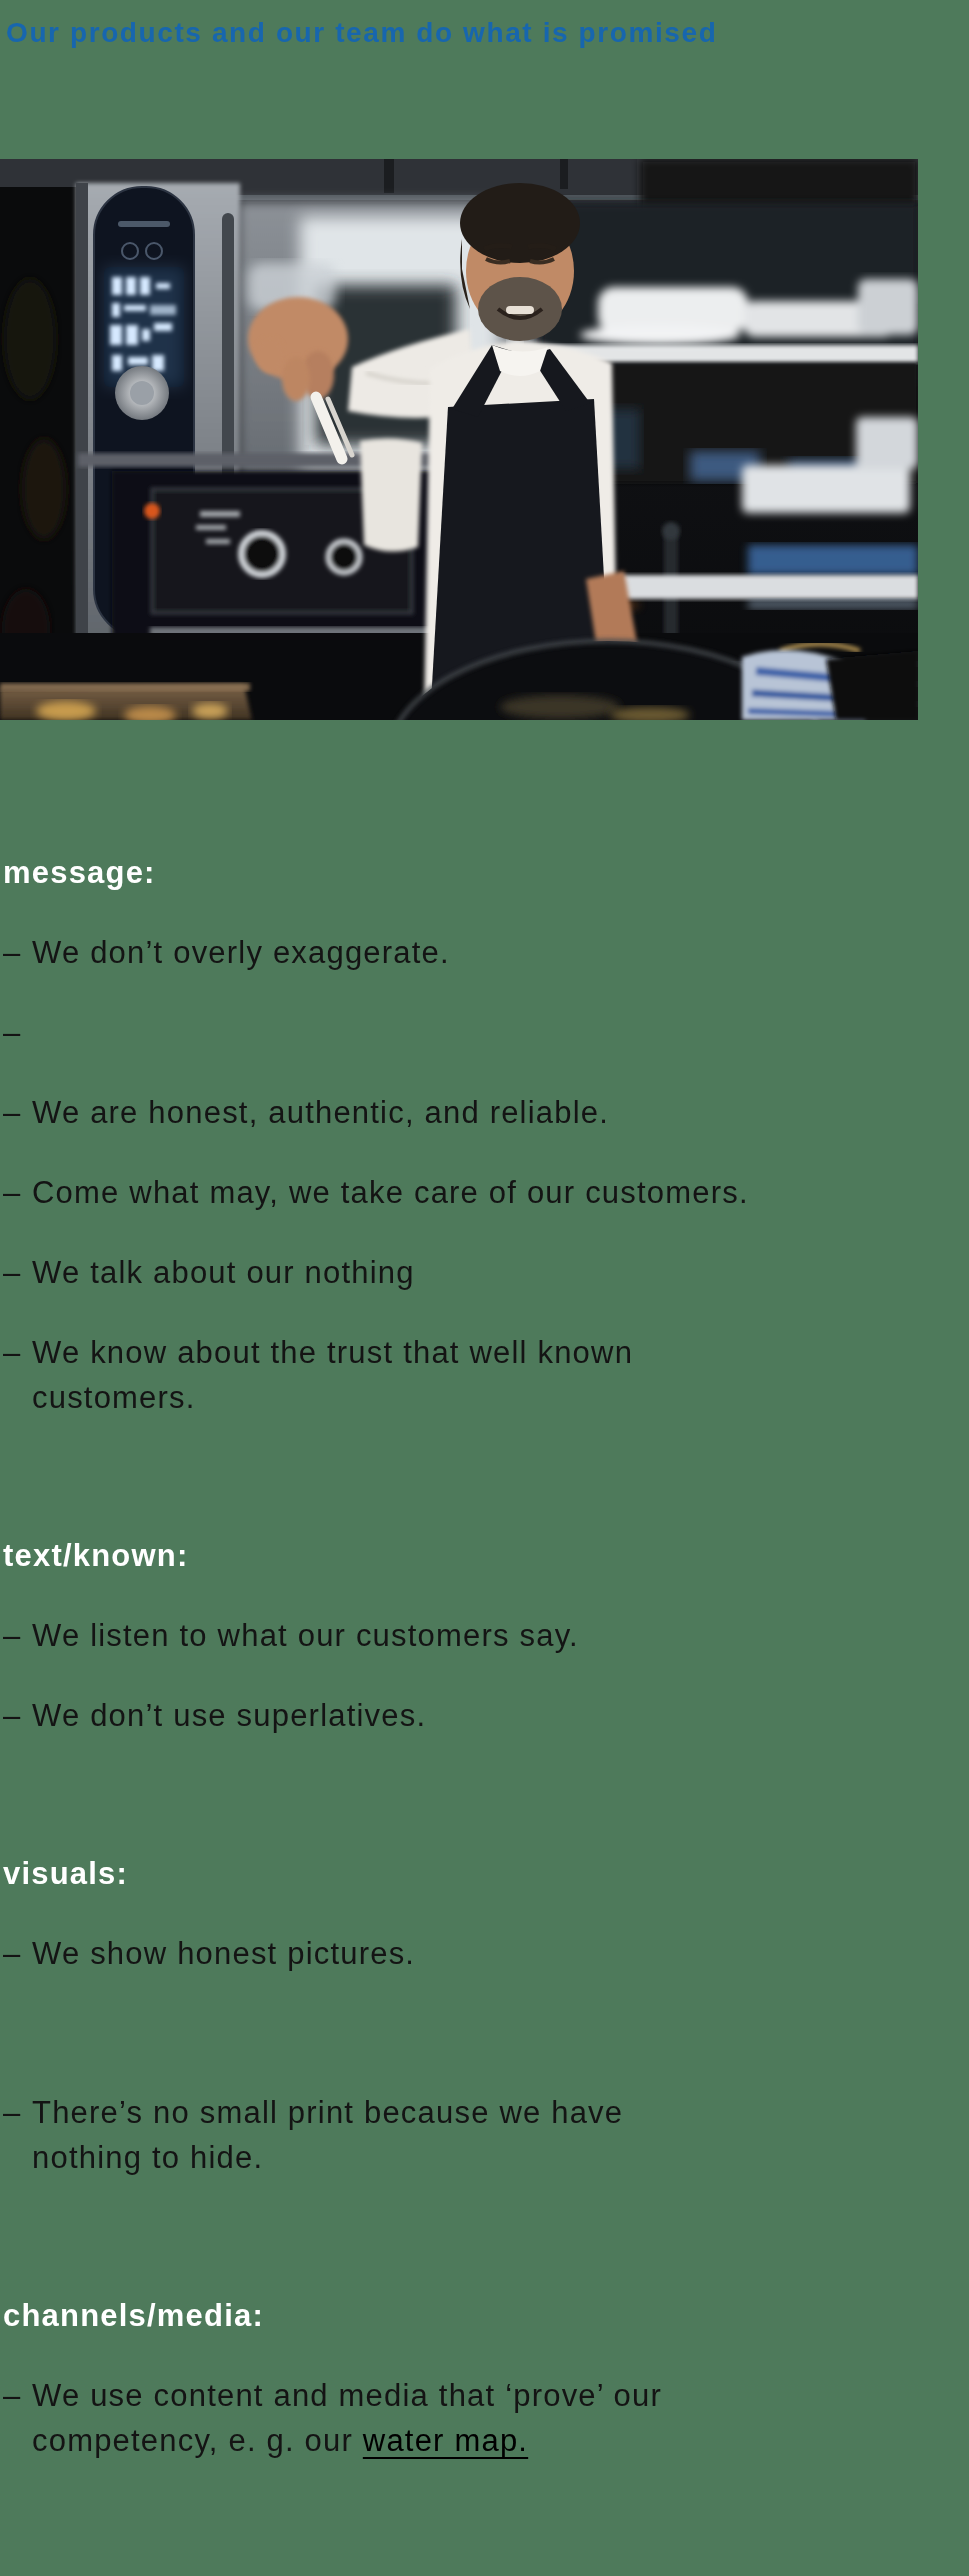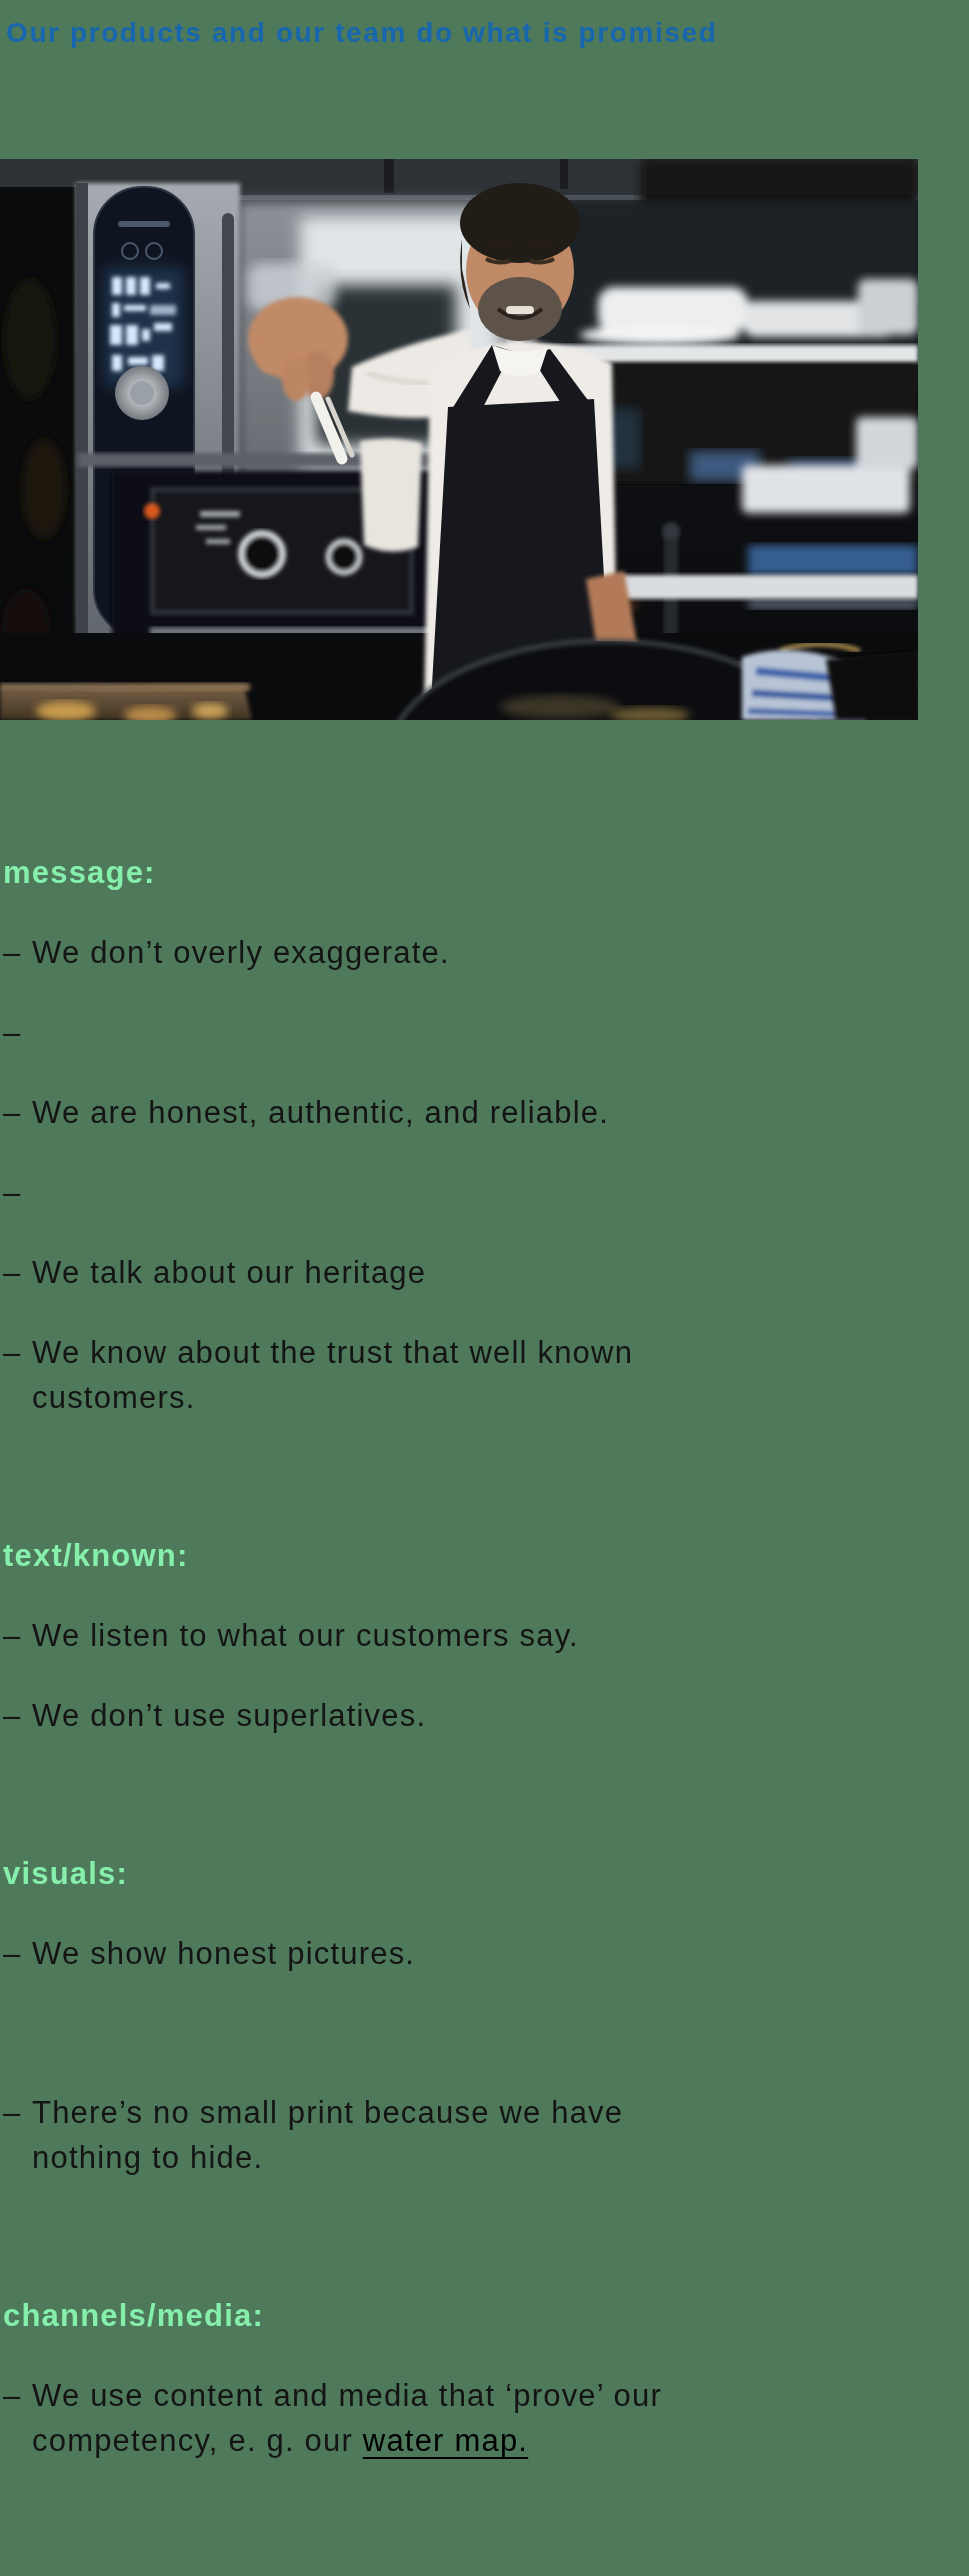--- a/index.html
+++ b/index.html
@@ -17,21 +17,21 @@
   }
 
   .photo { margin-top:107px; width:918px; height:561px; overflow:hidden; }
   .photo svg { display:block; }
 
   .content { padding-left:3px; }
   .section { margin-top:114px; }
   .section.first { margin-top:131px; }
   .section-heading {
     margin:0; font-size:31px; line-height:44px; font-weight:700;
-    letter-spacing:1.2px; color:#86efac;
+    letter-spacing:1.2px; color:#ffffff;
   }
   .bullet {
     display:flex; margin-top:35px;
     font-size:31px; line-height:45px; letter-spacing:1.2px; color:#141414;
   }
   .bullet .dash { flex:0 0 29px; }
   .bullet .btext { white-space:pre-line; }
   a.link {
     color:#000000; text-decoration:underline;
     text-decoration-thickness:2px; text-underline-offset:6px; cursor:pointer;
@@ -232,24 +232,25 @@
       </div>
       <div class="bullet">
         <span class="dash">–</span>
       </div>
       <div class="bullet">
         <span class="dash">–</span>
         <span class="btext">We are honest, authentic, and reliable.</span>
       </div>
       <div class="bullet">
         <span class="dash">–</span>
-      </div>
-      <div class="bullet">
-        <span class="dash">–</span>
-        <span class="btext">We talk about our heritage</span>
+        <span class="btext">Come what may, we take care of our customers.</span>
+      </div>
+      <div class="bullet">
+        <span class="dash">–</span>
+        <span class="btext">We talk about our nothing</span>
       </div>
       <div class="bullet">
         <span class="dash">–</span>
         <span class="btext">We know about the trust that well known
 customers.</span>
       </div>
     </div>
 
     <div class="section">
       <h2 class="section-heading">text/known:</h2>

